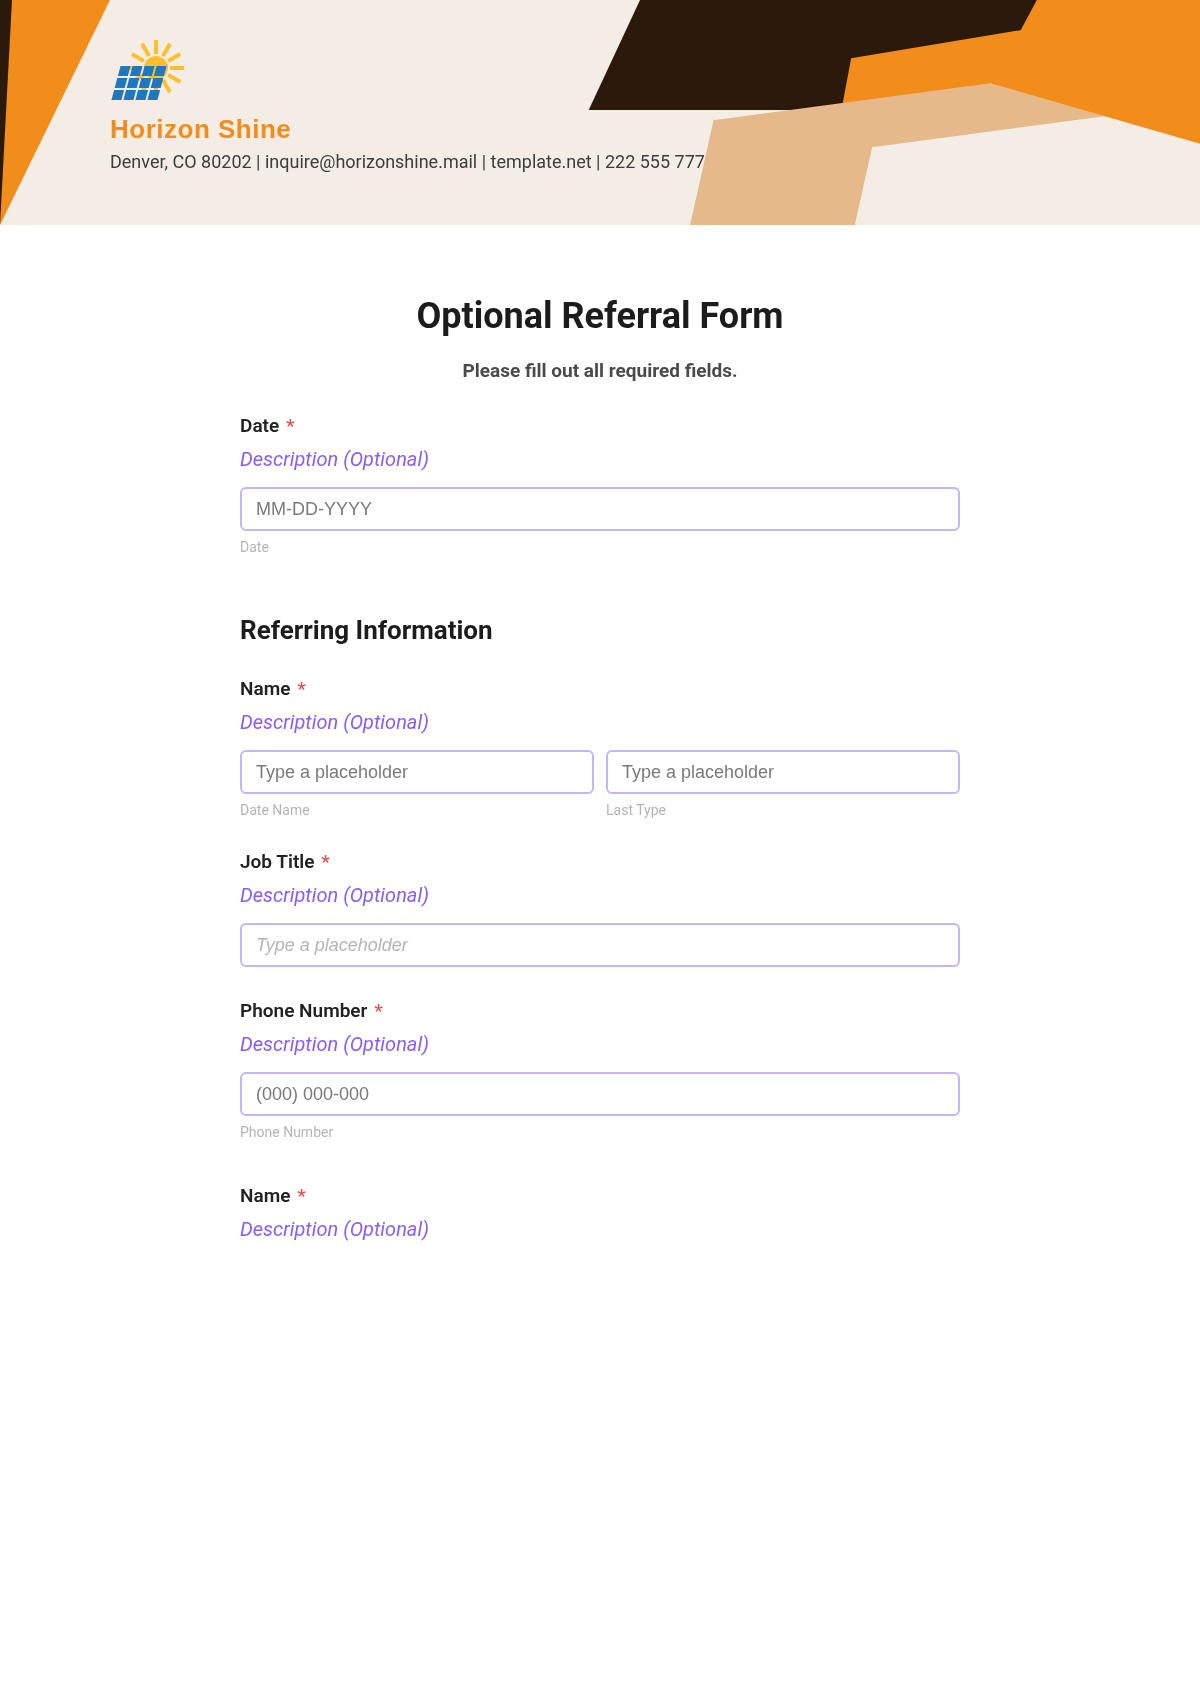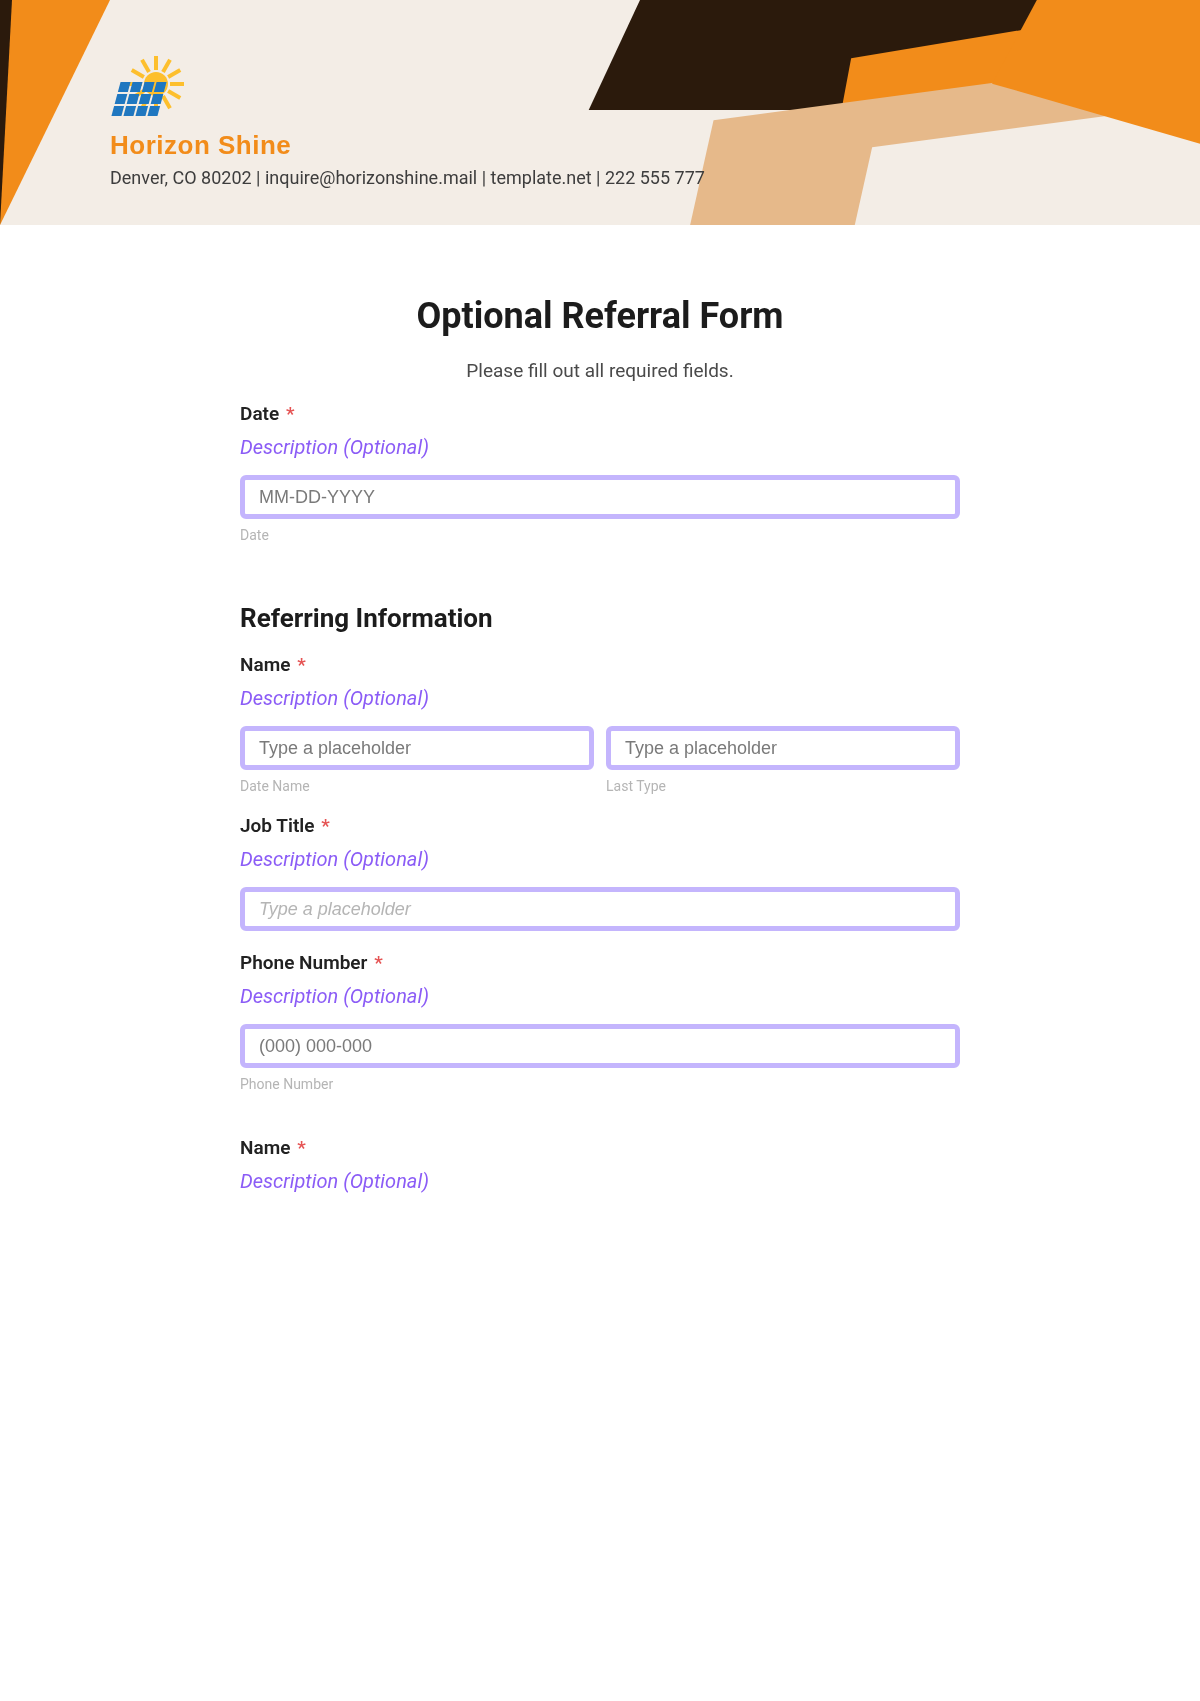--- a/index.html
+++ b/index.html
@@ -11,39 +11,39 @@
 
 .tl-dark { left: 0; top: 0; width: 0; height: 0; border-top: 225px solid #2b1a0c; border-right: 12px solid transparent; }
 
 .tr-dark { position:absolute; right: 0; top: 0; width: 560px; height: 110px; background: #2b1a0c; transform: skewX(-25deg); transform-origin: top right; }
 
 .r-orange1 { position:absolute; right: -60px; top: 20px; width: 420px; height: 230px; background: #f28c1a; transform: skewX(-20deg) rotate(-10deg); }
 .r-light1 { position:absolute; right: 80px; top: 90px; width: 420px; height: 200px; background: #e6b98a; transform: skewX(-20deg) rotate(-8deg); }
 .r-cream { position:absolute; right: -40px; top: 120px; width: 380px; height: 180px; background: #f3ede6; transform: skewX(-20deg) rotate(-8deg); }
 .r-orange2 { position:absolute; right: -80px; top: -40px; width: 260px; height: 160px; background: #f28c1a; transform: skewX(-15deg) rotate(15deg); }
 
-.brand { position: relative; z-index: 5; padding: 48px 16px 0 110px; margin-top: 16px; }
+.brand { position: relative; z-index: 5; padding: 48px 16px 0 110px; }
 .logo { width: 80px; height: 60px; position: relative; margin-bottom: 6px; }
 .sun { position:absolute; left:18px; top:-8px; width:56px; height:56px; }
 .sun-core { position:absolute; left:16px; top:16px; width:24px; height:24px; border-radius:50%; background:#fdbf2d; }
 .sun-ray { position:absolute; left:26px; top:0; width:4px; height:14px; background:#fdbf2d; transform-origin: 2px 28px; }
 .panel { position:absolute; left:6px; top:18px; width:46px; height:34px; transform: skewX(-15deg); display:grid; grid-template-columns:repeat(4,1fr); grid-template-rows:repeat(3,1fr); gap:2px; }
 .panel div { background:#1f77c0; }
 .brand-name { font-family: "Segoe UI", Arial, sans-serif; font-weight:700; font-size:26px; color:#f28c1a; letter-spacing:0.5px; }
 .brand-sub { margin-top:6px; font-size:18px; color:#3d3d3d; }
 
 .content { width: 720px; margin: 70px auto 0; }
 .title { text-align:center; font-size:36px; font-weight:700; color:#1c1c1c; }
-.subtitle { text-align:center; font-size:19px; color:#4a4a4a; margin-top:22px; }
+.subtitle { text-align:center; font-size:19px; color:#4a4a4a; margin-top:22px;font-weight:bold; }
 
-.field { margin-top: 20px; }
+.field { margin-top: 32px; }
 .label { font-size:19px; font-weight:600; color:#222; }
 .req { color:#e55353; margin-left:2px; }
 .desc { font-size:20px; font-style:italic; color:#8b5cf6; margin-top:10px; }
-.input { width:100%; height:44px; border:5px solid #c4b5fd; border-radius:6px; padding:0 14px; font-size:18px; color:#333; margin-top:16px; background:#fff; }
+.input { width:100%; height:44px; border:2px solid #c4b5fd; border-radius:6px; padding:0 14px; font-size:18px; color:#333; margin-top:16px; background:#fff; }
 .input::placeholder { color:#7a7a7a; }
 .input.italic::placeholder { font-style:italic; color:#b5b5b5; }
 .sublabel { font-size:14px; color:#b5b5b5; margin-top:8px; }
 
 .section-title { font-size:26px; font-weight:700; color:#1c1c1c; margin-top:60px; }
 
 .row { display:flex; gap:12px; margin-top:16px; }
 .col { flex:1; }
 .col .input { margin-top:0; }
 

